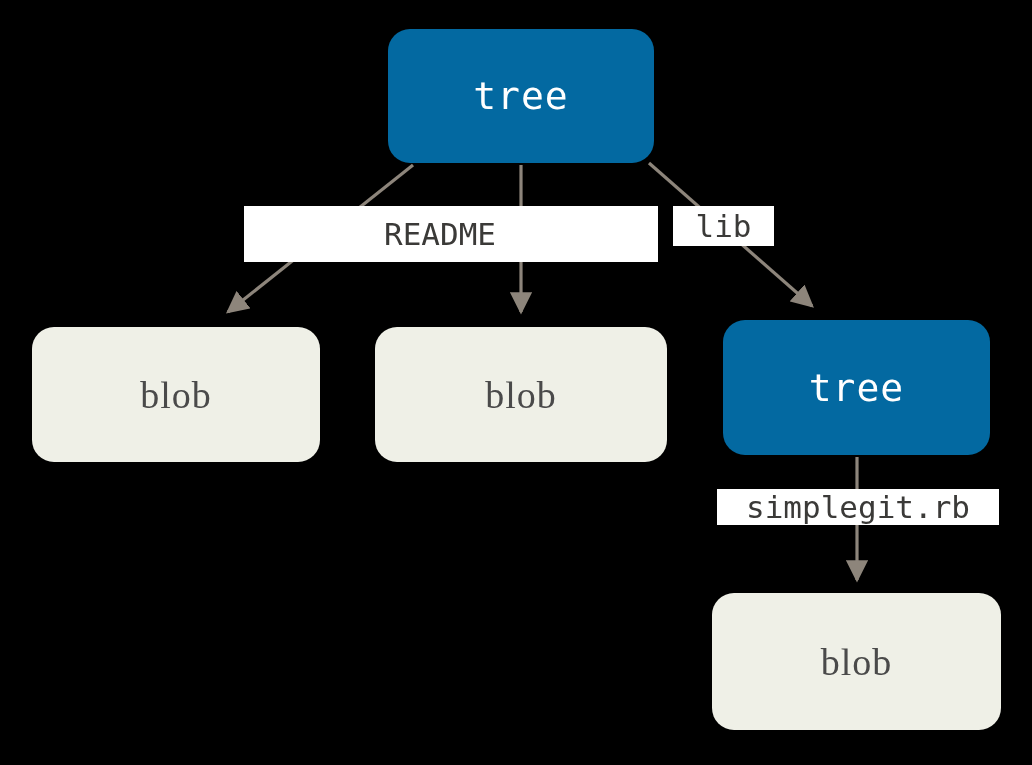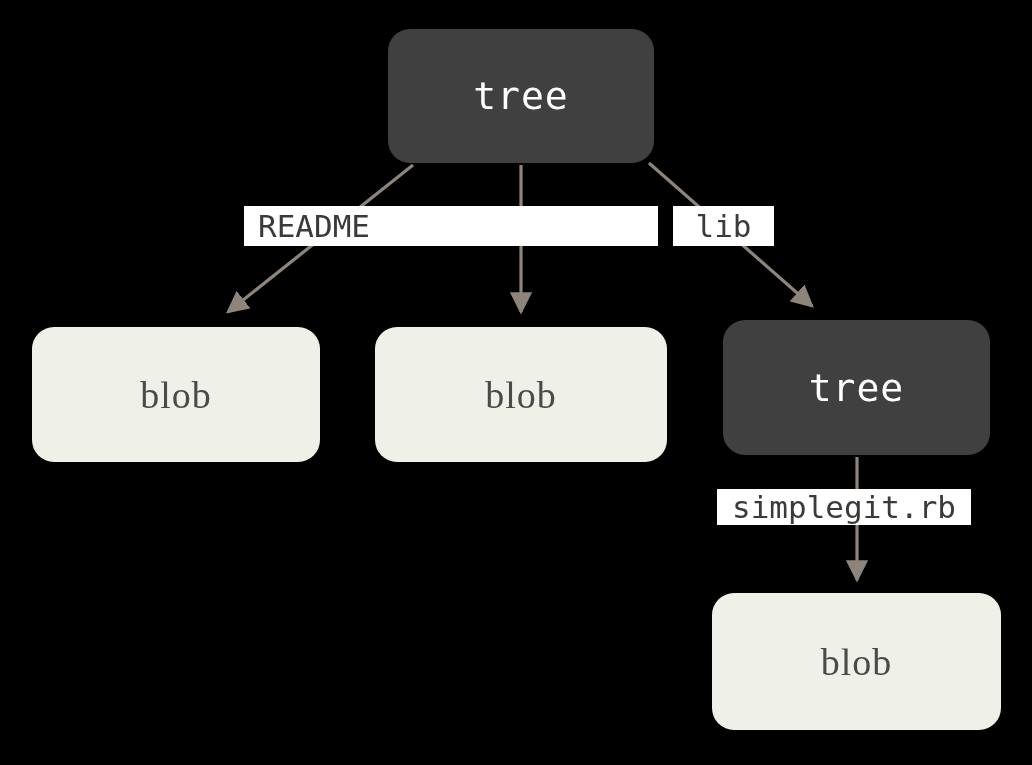--- a/index.html
+++ b/index.html
@@ -28,21 +28,21 @@
     position: absolute;
     box-sizing: border-box;
     border-radius: 22px;
     display: flex;
     align-items: center;
     justify-content: center;
     font-size: 38px;
     letter-spacing: 1px;
   }
   .node-tree {
-    background: #404040;
+    background: #0369a1;
     color: #ffffff;
   }
   .node-blob {
     background: #eff0e7;
     color: #4a4a4a;
     font-family: Liberation Serif, serif;
   }
   .edge-label {
     position: absolute;
     box-sizing: border-box;
@@ -106,26 +106,26 @@
   </div>
 
   <div class="node node-tree" style="left:723px; top:320px; width:267px; height:135px;">
     <span>tree</span>
   </div>
 
   <div class="node node-blob" style="left:712px; top:593px; width:289px; height:137px;">
     <span>blob</span>
   </div>
 
-  <div class="edge-label group" style="left:244px; top:206px; width:414px; height:40px;">
+  <div class="edge-label group" style="left:244px; top:206px; width:414px; height:56px;justify-content:center;">
     <span class="lbl-seg">README</span>
     <span class="lbl-seg" style="width:36px;"></span>
   </div>
 
   <div class="edge-label single" style="left:673px; top:206px; width:101px; height:40px;">
     <span class="lbl-seg">lib</span>
   </div>
 
-  <div class="edge-label single" style="left:717px; top:489px; width:254px; height:36px;">
+  <div class="edge-label single" style="left:717px; top:489px; width:282px; height:36px;">
     <span class="lbl-seg">simplegit.rb</span>
   </div>
 
 </div>
 
 </body></html>

